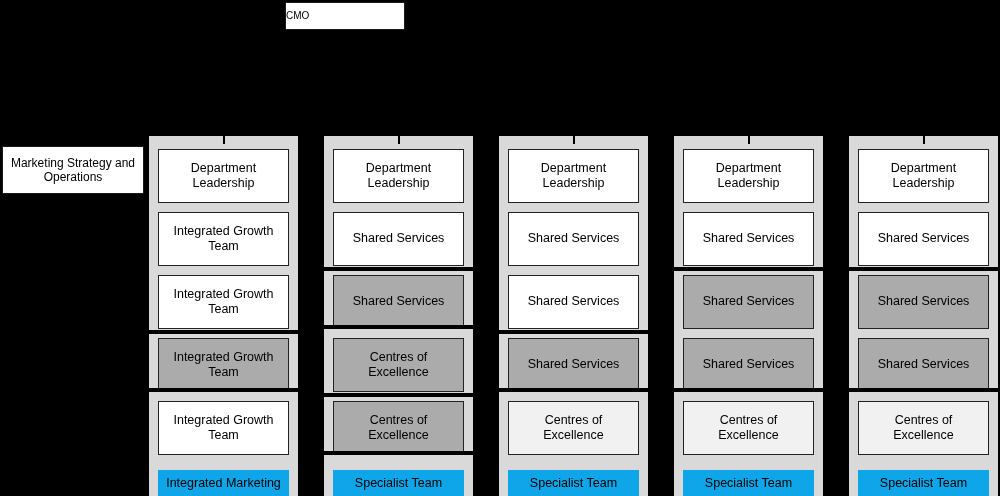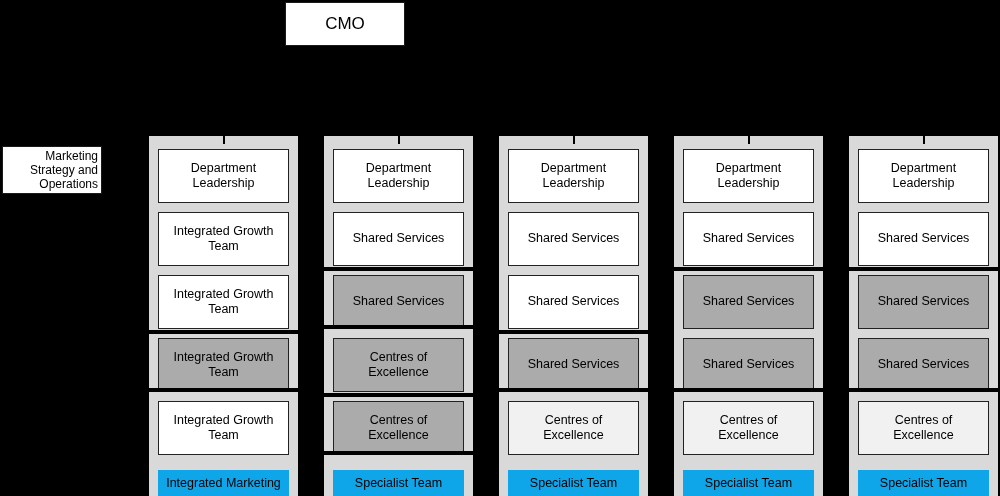--- a/index.html
+++ b/index.html
@@ -11,37 +11,37 @@
     color:#000000;
     overflow:hidden;
     position:relative;
   }
   .canvas{position:relative;width:1000px;height:496px;}
 
   
   .cmo-node{
     position:absolute;
     left:285px;top:2px;
-    width:120px;height:44px;
+    width:120px;height:28px;
+    background:#ffffff;
+    border:1px solid #1a1a1a;
+    display:flex;align-items:center;justify-content:flex-start;
+    font-size:10px;line-height:1.2;text-align:center;
+    box-sizing:border-box;
+  }
+
+  
+  .mso-node{
+    position:absolute;
+    left:2px;top:146px;
+    width:142px;height:48px;
     background:#ffffff;
     border:1px solid #1a1a1a;
     display:flex;align-items:center;justify-content:center;
-    font-size:17px;line-height:1.2;text-align:center;
-    box-sizing:border-box;
-  }
-
-  
-  .mso-node{
-    position:absolute;
-    left:2px;top:146px;
-    width:100px;height:48px;
-    background:#ffffff;
-    border:1px solid #1a1a1a;
-    display:flex;align-items:center;justify-content:center;
-    font-size:12px;line-height:1.18;text-align:right;
+    font-size:12px;line-height:1.18;text-align:center;
     box-sizing:border-box;
     padding:0 3px;
   }
 
   
   .columns{
     position:absolute;
     left:149px;top:136px;
     width:851px;height:360px;
     display:flex;

